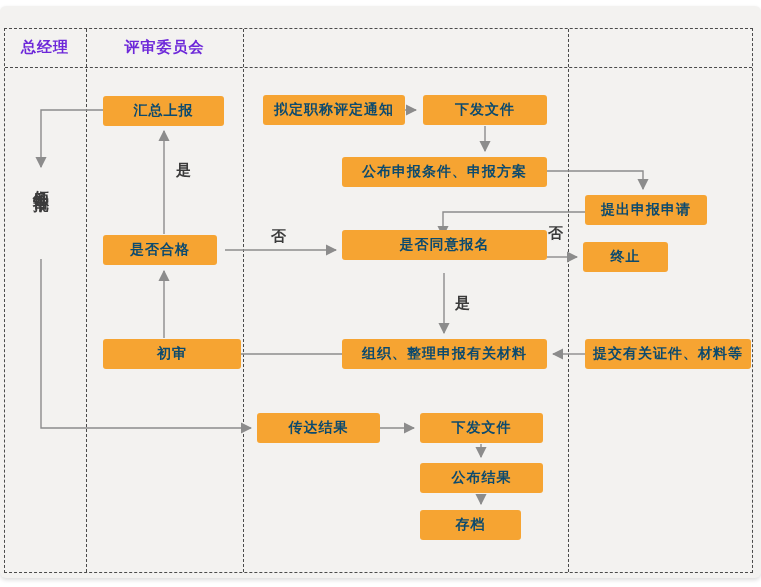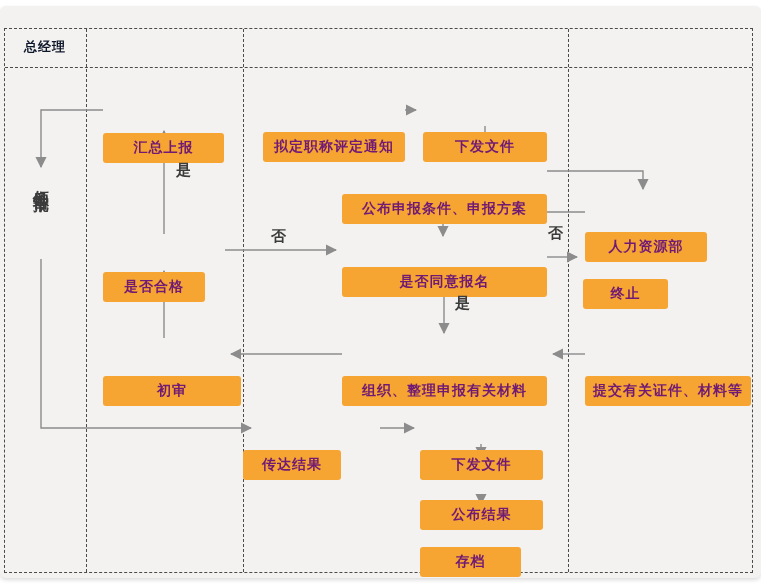--- a/index.html
+++ b/index.html
@@ -8,43 +8,44 @@
   .card{position:absolute;left:0;top:6px;width:761px;height:572px;
         background:#f3f2f0;border-radius:6px;
         box-shadow:0 2px 4px rgba(0,0,0,0.14);}
   .frame{position:absolute;left:4px;top:22px;width:747px;height:543px;
          border:1px dashed #4b4b4b;}
   .header-line{position:absolute;left:0;right:0;top:38px;
                border-top:1px dashed #4b4b4b;}
   .divider{position:absolute;top:0;bottom:0;width:0;
            border-left:1px dashed #4b4b4b;}
   .lane-label{position:absolute;top:32px;text-align:center;
-              font-size:13px;font-weight:bold;color:#0f172a;letter-spacing:1px;}
-  .node{position:absolute;height:30px;background:#f6a432;color:#701a75;
+              font-size:15px;font-weight:bold;color:#6d28d9;letter-spacing:1px;}
+  .node{position:absolute;height:30px;background:#f6a432;color:#0c4a6e;
         font-size:14px;font-weight:bold;letter-spacing:1px;border-radius:3px;
-        display:flex;align-items:center;justify-content:center;white-space:nowrap;margin-top:37px;}
+        display:flex;align-items:center;justify-content:center;white-space:nowrap;}
   .edge-label{position:absolute;font-size:15px;font-weight:bold;color:#3b3b3b;}
   .vertical-note{position:absolute;left:32px;top:177px;width:18px;
         writing-mode:vertical-rl;text-orientation:upright;
         font-size:16px;font-weight:bold;color:#3b3b3b;letter-spacing:2px;line-height:18px;}
   svg.wires{position:absolute;left:0;top:0;width:761px;height:587px;pointer-events:none;}
 </style>
 </head>
 <body>
 
 <div class="card">
 
   <div class="frame">
     <div class="header-line"></div>
     <div class="divider" style="left:81px"></div>
     <div class="divider" style="left:238px"></div>
     <div class="divider" style="left:563px"></div>
   </div>
 
   <div class="lane-label" style="left:4px;width:82px">总经理</div>
+  <div class="lane-label" style="left:86px;width:157px">评审委员会</div>
 </div>
 
 <svg class="wires" viewBox="0 0 761 587">
   <defs>
     <marker id="arw" viewBox="0 0 10 10" refX="9" refY="5" markerWidth="8" markerHeight="8" orient="auto">
       <path d="M0,0 L10,5 L0,10 z" fill="#8c8c8c"></path>
     </marker>
   </defs>
   <g fill="none" stroke="#8c8c8c" stroke-width="1.4" marker-end="url(#arw)">
     <polyline points="405,110 416,110"></polyline>
@@ -63,28 +64,28 @@
     <polyline points="380,428 414,428"></polyline>
     <polyline points="481,444 481,457"></polyline>
     <polyline points="481,494 481,504"></polyline>
   </g>
 </svg>
 
 <div class="node" style="left:103px;top:96px;width:121px">汇总上报</div>
 <div class="node" style="left:263px;top:95px;width:142px">拟定职称评定通知</div>
 <div class="node" style="left:423px;top:95px;width:124px">下发文件</div>
 <div class="node" style="left:342px;top:157px;width:205px">公布申报条件、申报方案</div>
-<div class="node" style="left:585px;top:195px;width:122px">人力资源部</div>
+<div class="node" style="left:585px;top:195px;width:122px">提出申报申请</div>
 <div class="node" style="left:342px;top:230px;width:205px">是否同意报名</div>
 <div class="node" style="left:583px;top:242px;width:85px">终止</div>
-<div class="node" style="left:103px;top:235px;width:102px">是否合格</div>
+<div class="node" style="left:103px;top:235px;width:114px">是否合格</div>
 <div class="node" style="left:103px;top:339px;width:138px">初审</div>
 <div class="node" style="left:342px;top:339px;width:205px">组织、整理申报有关材料</div>
 <div class="node" style="left:585px;top:339px;width:166px">提交有关证件、材料等</div>
-<div class="node" style="left:243px;top:413px;width:98px">传达结果</div>
+<div class="node" style="left:257px;top:413px;width:123px">传达结果</div>
 <div class="node" style="left:420px;top:413px;width:123px">下发文件</div>
 <div class="node" style="left:420px;top:463px;width:123px">公布结果</div>
 <div class="node" style="left:420px;top:510px;width:101px">存档</div>
 
 <div class="vertical-note">领导审批</div>
 
 <div class="edge-label" style="left:176px;top:161px">是</div>
 <div class="edge-label" style="left:271px;top:227px">否</div>
 <div class="edge-label" style="left:548px;top:224px">否</div>
 <div class="edge-label" style="left:455px;top:294px">是</div>

